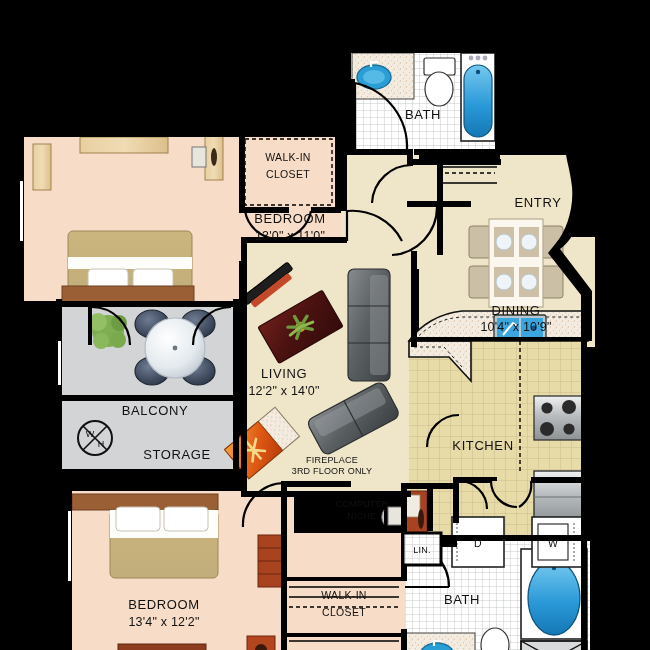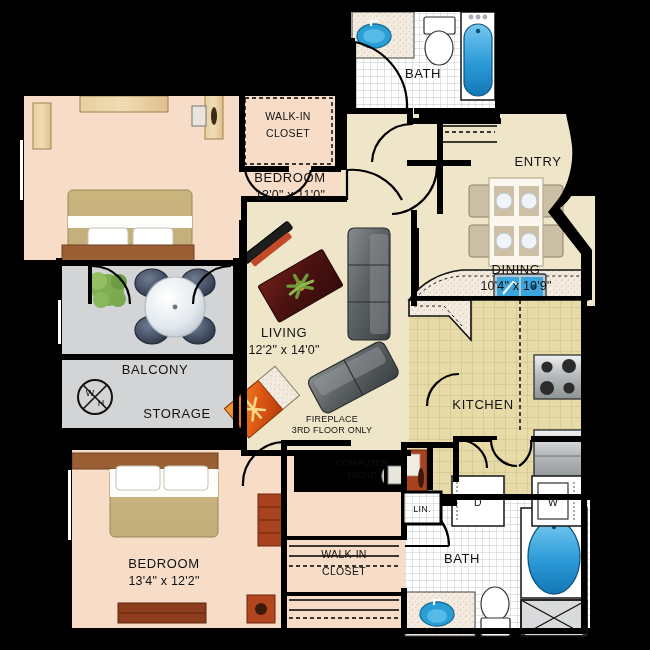--- a/index.html
+++ b/index.html
@@ -1,17 +1,17 @@
 <!DOCTYPE html>
 <html><head>
 <meta charset="utf-8">
 <style>
   html,body{margin:0;padding:0;background:#000;}
   body{width:650px;height:650px;overflow:hidden;font-family:"Liberation Sans",sans-serif;}
-  #plan{position:relative;width:650px;height:516px;background:#fde047;}
+  #plan{position:relative;width:650px;height:516px;background:#fde047;margin-top:41px;}
   svg{display:block;}
   .rmlabel{font-family:"Liberation Sans",sans-serif;fill:#111;text-anchor:middle;font-weight:400;}
   .rm-name{font-size:13px;letter-spacing:.6px;}
   .rm-dim{font-size:12.5px;letter-spacing:.2px;}
   .rm-small{font-size:10.5px;letter-spacing:.3px;}
   .rm-tiny{font-size:9px;letter-spacing:.2px;}
   .wall{fill:#000;}
   .dash{stroke:#000;fill:none;stroke-dasharray:4 3;stroke-width:1.4;}
   .dashfine{stroke:#222;fill:none;stroke-dasharray:3 3;stroke-width:1;}
   .swing{stroke:#000;fill:none;stroke-width:2.2;}

